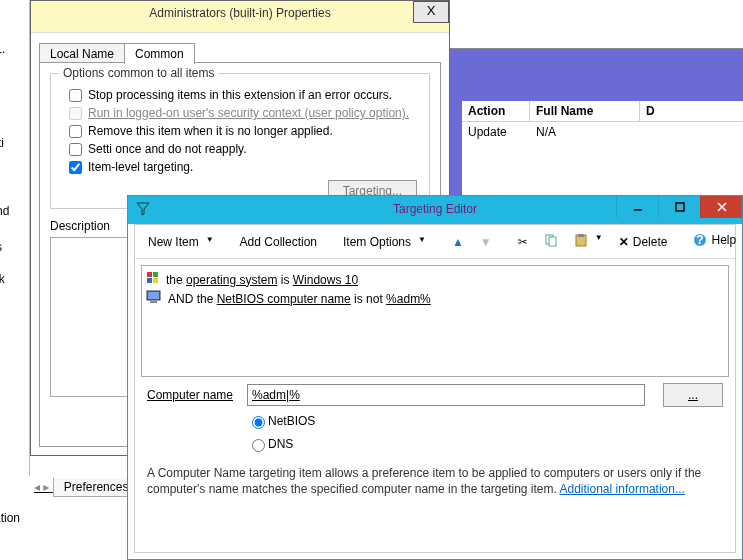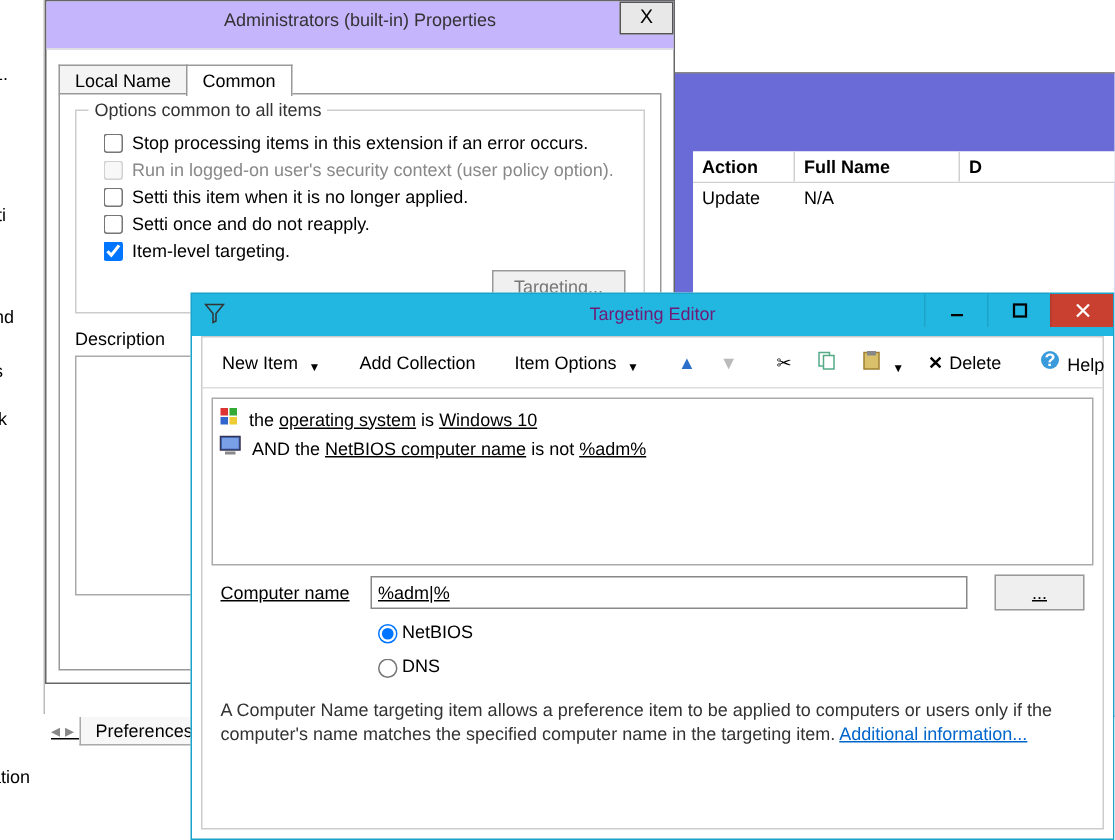--- a/index.html
+++ b/index.html
@@ -16,51 +16,51 @@
   
   .bg-rightlist { position: absolute; left: 447px; top: 48px; width: 300px; height: 430px; background: #6b6bd8; border: 1px solid #888; }
   .bg-rightlist .inner { position: absolute; left: 14px; top: 52px; right: 0; bottom: 0; background: #fff; }
   .bg-rightlist .hdr { display: flex; border-bottom: 1px solid #d0d0d0; }
   .bg-rightlist .hdr div { padding: 3px 6px; border-right: 1px solid #d0d0d0; background: #fff; font-weight: bold; }
   .bg-rightlist .row { display: flex; }
   .bg-rightlist .row div { padding: 3px 6px; }
 
   
   .dlg-admin { position: absolute; left: 30px; top: 0; width: 420px; height: 456px; background: #fff; border: 1px solid #666; }
-  .dlg-admin .titlebar { height: 32px; background: #c4b5fd; border-bottom: 1px solid #ddd; position: relative; }
+  .dlg-admin .titlebar { height: 32px; background: #fef9c3; border-bottom: 1px solid #ddd; position: relative; }
   .dlg-admin .titlebar .title { position: absolute; left: 0; right: 0; top: 5px; text-align: center; color: #333; }
   .dlg-admin .titlebar .close { position: absolute; right: 0; top: 0; width: 36px; height: 22px; border: 1px solid #555; background: #e8e8e8; text-align: center; line-height: 18px; font-family: Arial; font-size: 13px; }
   .dlg-admin .tabs { position: absolute; top: 42px; left: 8px; display: flex; }
   .dlg-admin .tabs .tab { border: 1px solid #999; border-bottom: none; padding: 3px 10px; background: #f4f4f4; margin-right: -1px; }
   .dlg-admin .tabs .tab.active { background: #fff; position: relative; z-index: 2; }
   .dlg-admin .tabpage { position: absolute; top: 61px; left: 8px; right: 8px; bottom: 8px; border: 1px solid #999; background: #fff; padding: 10px; }
   .fieldset { border: 1px solid #ccc; padding: 10px 8px 8px; position: relative; margin-bottom: 10px; }
   .fieldset .legend { position: absolute; top: -8px; left: 8px; background: #fff; padding: 0 4px; color: #333; }
   .opt { display: flex; align-items: center; margin: 4px 10px; }
   .opt input { margin: 0 6px 0 0; }
-  .opt.disabled { color: #888; }
+  .opt.disabled { color: #888; text-decoration: underline; }
   .targeting-btn { position: absolute; right: 12px; bottom: 6px; border: 1px solid #999; background: #f0f0f0; padding: 3px 14px; color: #777; }
   .desc-label { margin-bottom: 4px; }
   .desc-box { width: 100%; height: 160px; border: 1px solid #aaa; }
   .dlg-admin .bottom-btns { position: absolute; right: 10px; bottom: 0; height: 10px; }
   .bottom-btnghost { display:inline-block; width:70px; height:10px; border:1px solid #aaa; border-bottom:none; background:#f0f0f0; margin-left:6px;}
 
   
   .dlg-target { position: absolute; left: 127px; top: 195px; width: 616px; height: 365px; border: 1px solid #1aa3c9; background: #fff; }
   .dlg-target .titlebar { height: 28px; background: #22b7e0; position: relative; }
   .dlg-target .titlebar .icon { position: absolute; left: 8px; top: 6px; width: 14px; height: 14px; }
   .dlg-target .titlebar .title { position: absolute; left: 0; right: 0; top: 6px; text-align: center; color: #701a75; }
   .dlg-target .titlebar .wbtns { position: absolute; right: 0; top: 0; display: flex; }
   .wbtn { width: 42px; height: 22px; text-align: center; line-height: 20px; font-family: Arial; background: #22b7e0; border-left: 1px solid rgba(0,0,0,0.1); }
   .wbtn.close { background: #c94030; color: #fff; }
   .wbtn svg { vertical-align: middle; }
 
   .dlg-target .body { position: absolute; top: 28px; left: 6px; right: 6px; bottom: 6px; background: #fff; border: 1px solid #ccc; }
   .toolbar { display: flex; align-items: center; padding: 4px 6px; border-bottom: 1px solid #ddd; gap: 2px; flex-wrap: nowrap; }
-  .tbtn { padding: 3px 6px; border: 1px solid transparent; display: inline-flex; align-items: flex-end; gap: 4px; white-space: nowrap; }
+  .tbtn { padding: 3px 6px; border: 1px solid transparent; display: inline-flex; align-items: flex-start; gap: 4px; white-space: nowrap; }
   .tsep { width: 1px; height: 18px; background: #ccc; margin: 0 4px; }
   .tree { height: 112px; margin: 6px; border: 1px solid #aaa; padding: 4px; overflow: auto; background: #fff; }
   .tree-row { display: flex; align-items: center; gap: 6px; padding: 1px 0; }
   .tree-row.indent { padding-left: 0; }
   .underl { text-decoration: underline; }
 
   .form { margin: 6px 12px; text-decoration: underline; }
   .form-row { display: flex; align-items: center; margin: 6px 0; gap: 10px; }
   .form-row label.fl { width: 90px; }
   .form-row input[type=text] { flex: 1; border: 1px solid #888; padding: 2px 4px; height: 22px; }
@@ -132,21 +132,21 @@
       <div class="opt">
           <input type="checkbox" style="">
           <span>Stop processing items in this extension if an error occurs.</span>
         </div>
       <div class="opt disabled">
           <input type="checkbox" disabled="" style="">
           <span>Run in logged-on user's security context (user policy option).</span>
         </div>
       <div class="opt">
           <input type="checkbox" style="">
-          <span>Setti this item when it is no longer applied.</span>
+          <span>Remove this item when it is no longer applied.</span>
         </div>
       <div class="opt">
           <input type="checkbox" style="">
           <span>Setti once and do not reapply.</span>
         </div>
       <div class="opt">
           <input type="checkbox" checked="" style="">
           <span>Item-level targeting.</span>
         </div>
       <div class="targeting-btn">Targeting...</div>

